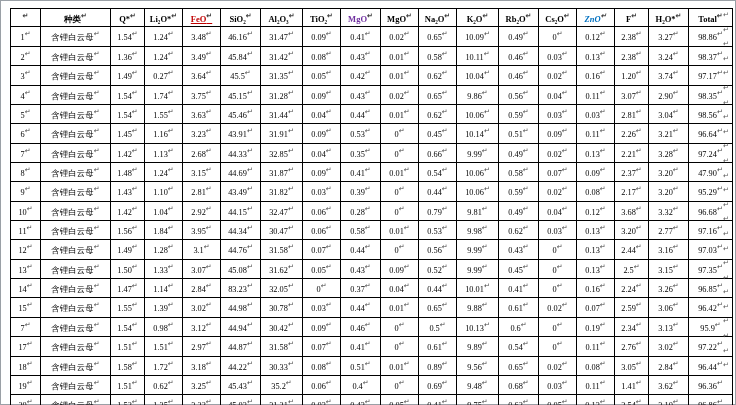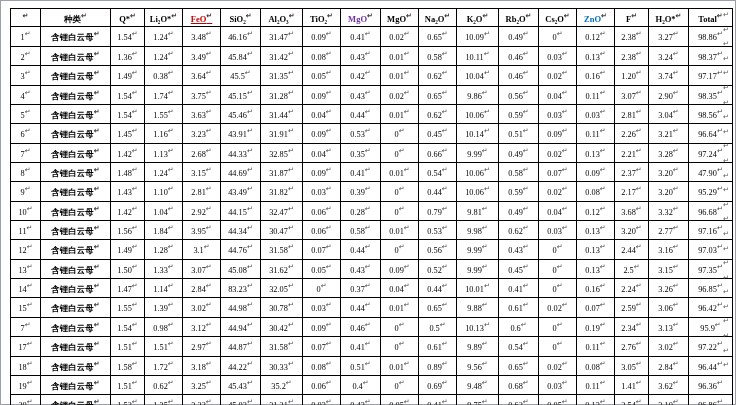--- a/index.html
+++ b/index.html
@@ -46,31 +46,30 @@
     white-space: nowrap;
     overflow: hidden;
   }
   table.data thead th {
     font-weight: bold;
     font-size: 8.5px;
   }
   td.species {
     font-size: 8.3px;
     letter-spacing: 0.2px;
-    font-weight: bold;
   }
   td.idx { font-size: 8.3px; }
   .pilcrow {
     font-size: 7px;
     color: #444;
     vertical-align: super;
   }
   .hl-red { color: #c00000; text-decoration: underline; }
   .hl-purple { color: #7030a0; }
-  .hl-blue { color: #0070c0; }
+  .hl-blue { color: #0070c0; font-style: italic; }
   
   .edge-marks {
     position: absolute;
     right: 2px;
     top: 7px;
     width: 10px;
     font-size: 7px;
     color: #555;
     font-family: "Liberation Serif", serif;
   }
@@ -166,21 +165,21 @@
             <td><span>0.03</span><span class="pilcrow">↵</span></td>
             <td><span>0.13</span><span class="pilcrow">↵</span></td>
             <td><span>2.38</span><span class="pilcrow">↵</span></td>
             <td><span>3.24</span><span class="pilcrow">↵</span></td>
             <td><span>98.37</span><span class="pilcrow">↵</span></td>
           </tr>
           <tr>
             <td class="idx"><span>3</span><span class="pilcrow">↵</span></td>
             <td class="species"><span>含锂白云母</span><span class="pilcrow">↵</span></td>
             <td><span>1.49</span><span class="pilcrow">↵</span></td>
-            <td><span>0.38</span><span class="pilcrow">↵</span></td>
+            <td><span>0.27</span><span class="pilcrow">↵</span></td>
             <td><span>3.64</span><span class="pilcrow">↵</span></td>
             <td><span>45.5</span><span class="pilcrow">↵</span></td>
             <td><span>31.35</span><span class="pilcrow">↵</span></td>
             <td><span>0.05</span><span class="pilcrow">↵</span></td>
             <td><span>0.42</span><span class="pilcrow">↵</span></td>
             <td><span>0.01</span><span class="pilcrow">↵</span></td>
             <td><span>0.62</span><span class="pilcrow">↵</span></td>
             <td><span>10.04</span><span class="pilcrow">↵</span></td>
             <td><span>0.46</span><span class="pilcrow">↵</span></td>
             <td><span>0.02</span><span class="pilcrow">↵</span></td>

